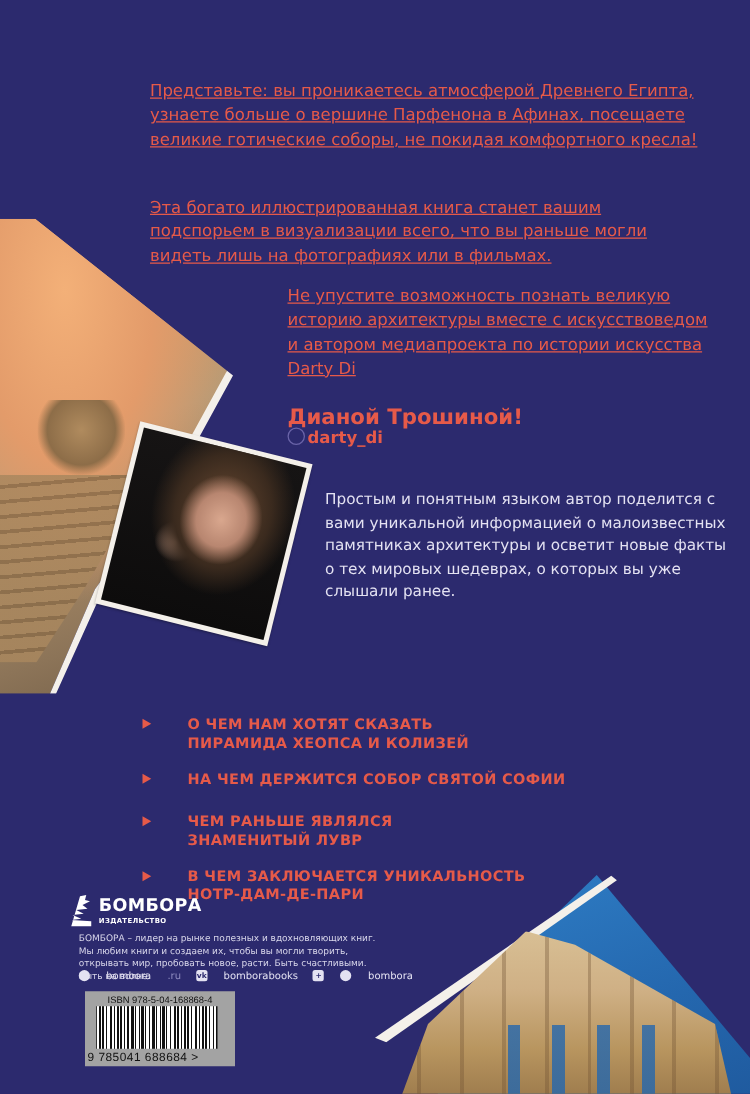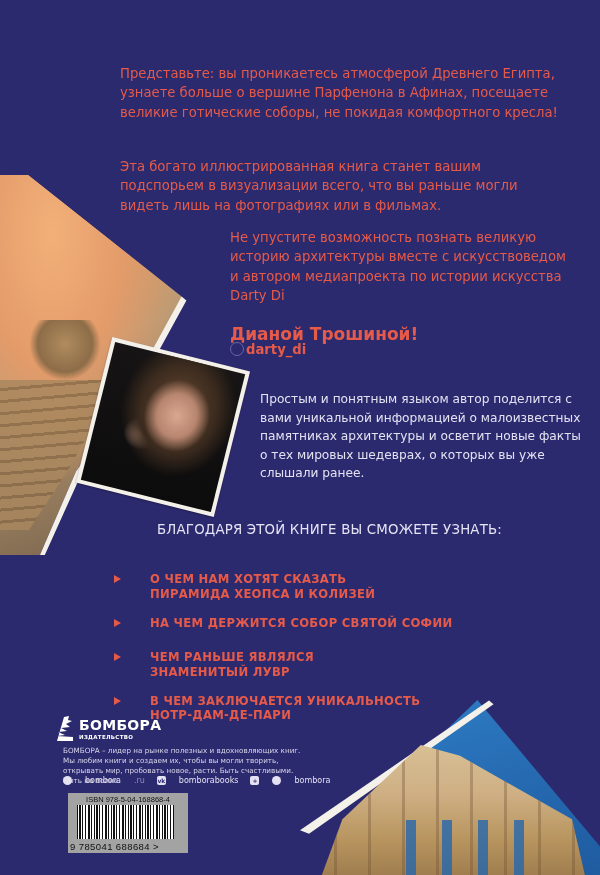--- a/index.html
+++ b/index.html
@@ -70,21 +70,21 @@
       linear-gradient(180deg, #d8bf94 0%, #cfb085 35%, #b8955f 70%, #9c7a4c 100%);
   }
   .temple-gaps {
     left: 380px; top: 820px; width: 160px; height: 60px;
     background: repeating-linear-gradient(90deg, transparent 0 26px, #2467ae 26px 36px);
     opacity: .8;
   }
 
   
   .p-red {
-    color: #e65a49; font-size: 13.2px; line-height: 19.3px; margin: 0;
+    color: #e65a49; font-size: 13.2px; line-height: 19.3px; margin: 0; text-decoration: underline;
   }
   .p-white {
     color: #e4e2f2; font-size: 12.2px; line-height: 18.6px; margin: 0;
   }
   .intro1 { left: 120px; top: 64px; width: 440px; }
   .intro2 { left: 120px; top: 157px; width: 440px; }
   .intro3 { left: 230px; top: 228px; width: 340px; }
   .author-name { left: 230px; top: 324px; color: #e65a49; font-size: 17px; font-weight: bold; }
   .author-handle { left: 230px; top: 342px; color: #e65a49; font-size: 13.2px; font-weight: bold; }
   .author-handle .handle-icon { display: inline-block; width: 12px; height: 12px; border-radius: 50%; border: 1.5px solid #6a64a8; vertical-align: -2px; margin-right: 2px; }
@@ -143,21 +143,20 @@
   <p class="abs p-red intro3">Не упустите возможность познать великую историю архитектуры вместе с искусствоведом и автором медиапроекта по истории искусства Darty Di</p>
   <p class="abs p-red intro2">Эта богато иллюстрированная книга станет вашим подспорьем в визуализации всего, что вы раньше могли видеть лишь на фотографиях или в фильмах.</p>
 
   <div class="abs author-name">Дианой Трошиной!</div>
   <div class="abs author-handle">
     <span class="handle-icon"></span><span>darty_di</span>
   </div>
 
   <p class="abs p-white bio">Простым и понятным языком автор поделится с вами уникальной информацией о малоизвестных памятниках архитектуры и осветит новые факты о тех мировых шедеврах, о которых вы уже слышали ранее.</p>
 
-  <div class="abs learn-heading">БЛАГОДАРЯ ЭТОЙ КНИГЕ ВЫ СМОЖЕТЕ УЗНАТЬ:</div>
 
   <ul class="abs bullets">
     <li>
       <span class="tri"></span>
       <div>О чем нам хотят сказать</div>
       <div>пирамида Хеопса и Колизей</div>
     </li>
     <li class="single">
       <span class="tri"></span>
       <div>На чем держится собор Святой Софии</div>

